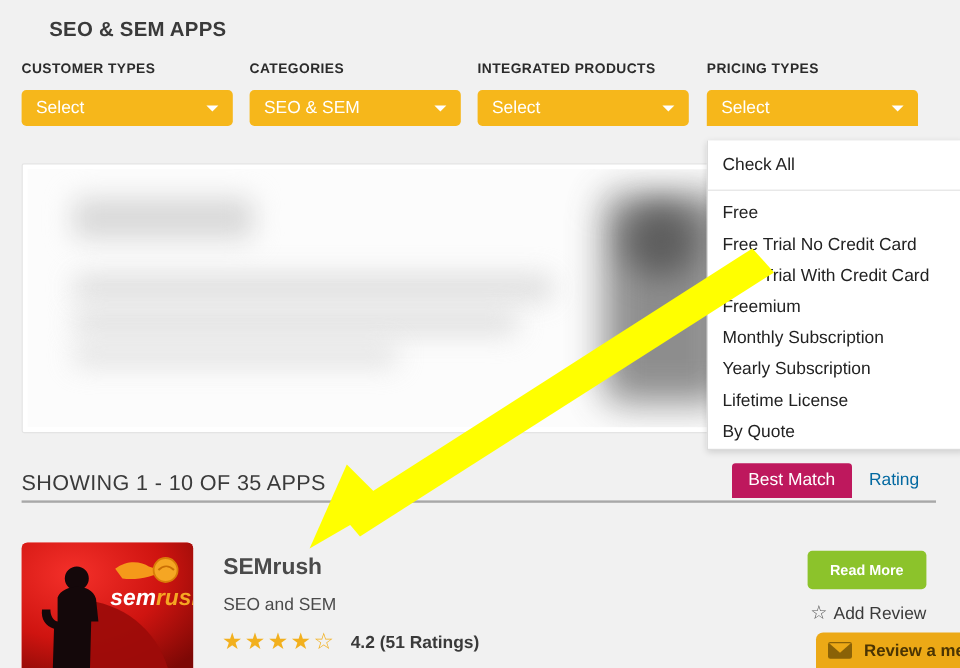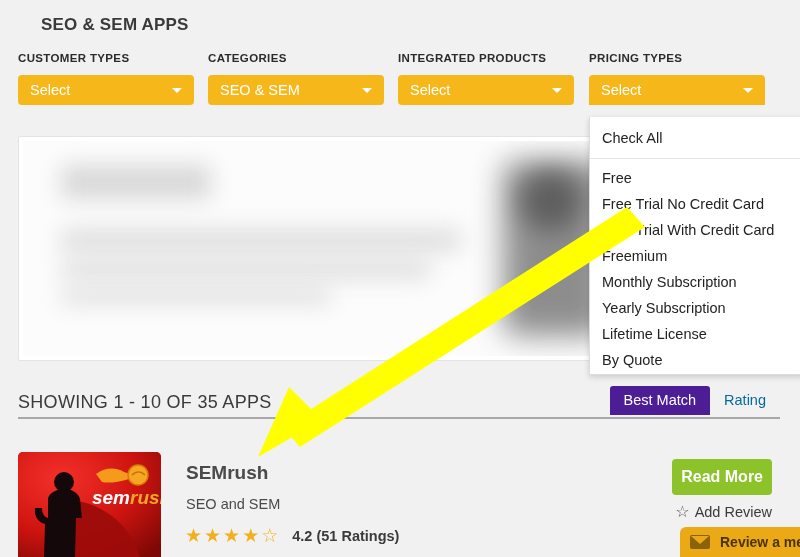--- a/index.html
+++ b/index.html
@@ -159,21 +159,21 @@
     z-index: 6;
   }
   .sort-tab {
     font-size: 14.5px;
     padding: 6px 14px 7px 14px;
     border-radius: 3px 3px 0 0;
     cursor: pointer;
     white-space: nowrap;
     color: #0369a1;
   }
-  .sort-tab.active { background: #4c1d95; color: #ffffff; text-align: center; }
+  .sort-tab.active { background: #be185d; color: #ffffff; text-align: center; }
 
   .divider {
     position: absolute;
     left: 18px;
     top: 417px;
     width: 762px;
     height: 2px;
     background: #a8a8a8;
   }
 
@@ -217,23 +217,23 @@
     font-weight: bold;
     color: #3a3a3a;
     white-space: nowrap;
   }
 
   .read-more-btn {
     position: absolute;
     right: 28px; top: 25px;
     background: #8cc32b;
     color: #ffffff;
-    font-size: 16px;
-    font-weight: bold;
-    padding: 9px 9px;
+    font-size: 12px;
+    font-weight: bold;
+    padding: 9px 19px;
     border: none;
     border-radius: 4px;
     cursor: pointer;
     font-family: "Liberation Sans", sans-serif;
   }
   .add-review {
     position: absolute;
     right: 28px; top: 70px;
     display: flex;
     align-items: center;

